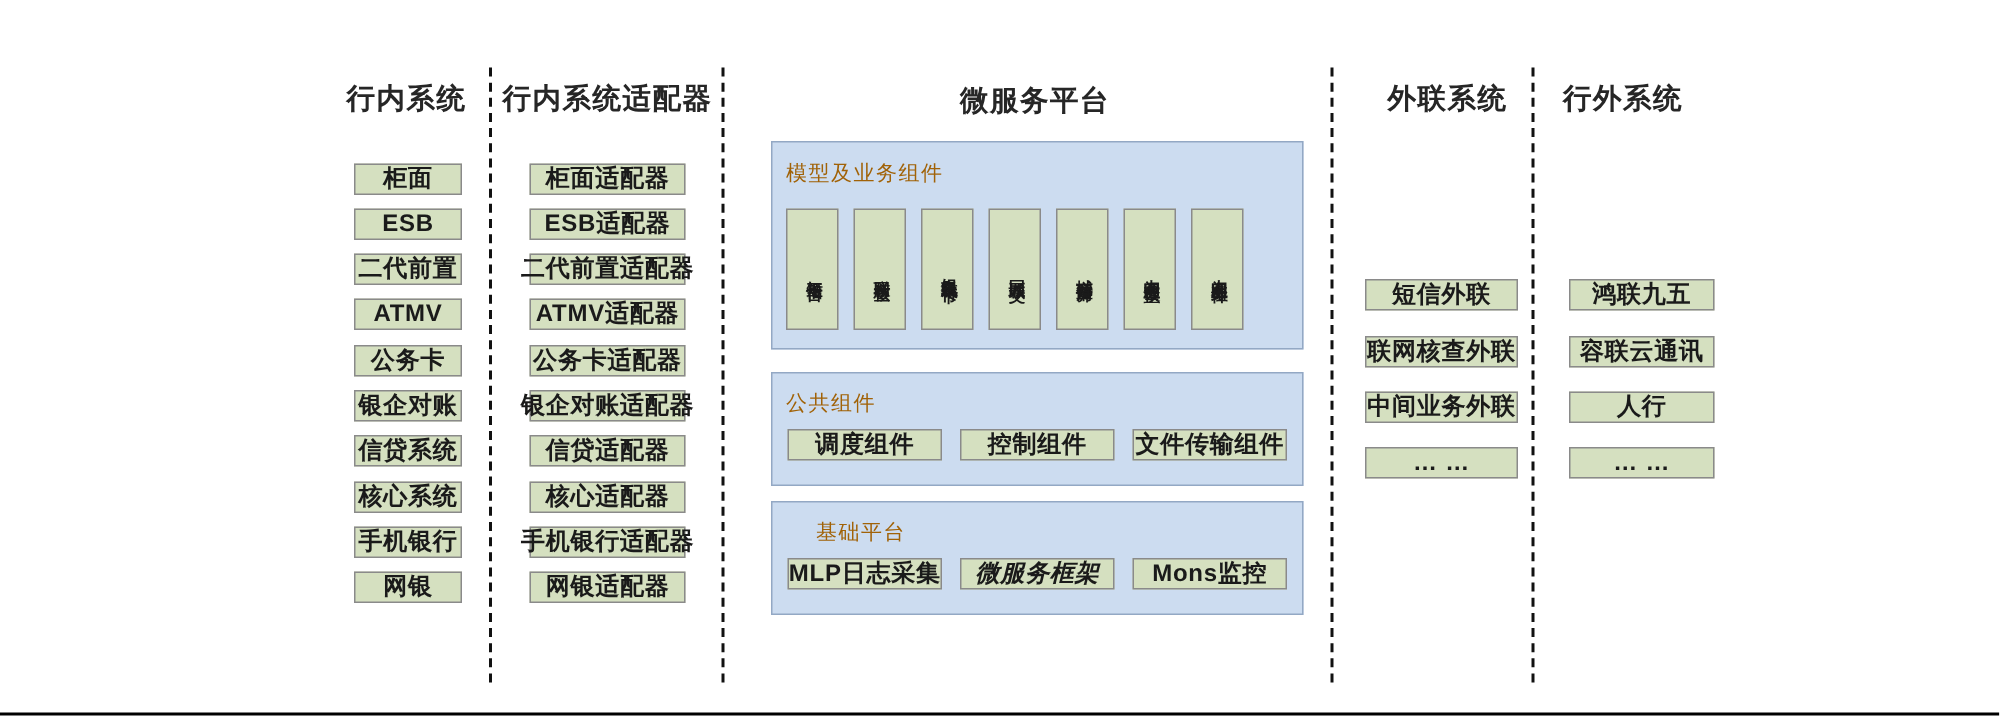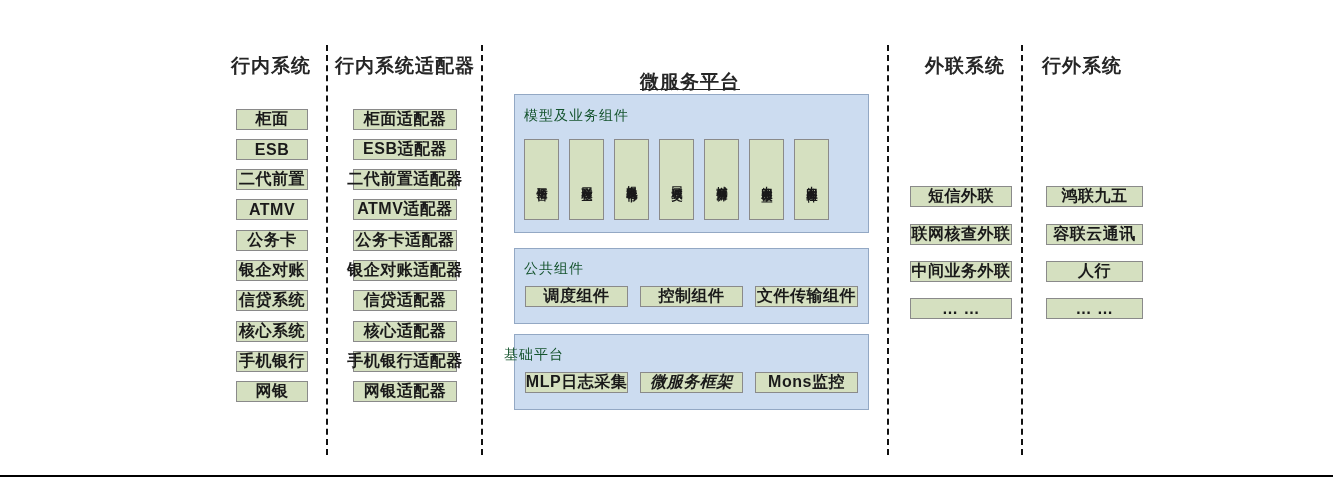--- a/index.html
+++ b/index.html
@@ -62,21 +62,21 @@
   
   .panel {
     position: absolute;
     box-sizing: border-box;
     background: #ccdcf0;
     border: 1px solid #93a8c4;
   }
   .panel-title {
     position: absolute;
     font-size: 14px;
-    color: #14532d;
+    color: #a16207;
     font-weight: normal;
     letter-spacing: 1px;
     white-space: nowrap;
   }
 
   
   .bottom-rule {
     position: absolute;
     left: 0;
     width: 1333px;
@@ -86,21 +86,21 @@
 </style>
 </head>
 <body>
 
 <div id="canvas">
 
   <div class="col-title" style="left:226px; top:53px; width:90px;">行内系统</div>
 
   <div class="col-title" style="left:330px; top:53px; width:150px;">行内系统适配器</div>
 
-  <div class="col-title" style="left:600px; top:69px; width:180px;text-decoration:underline;">微服务平台</div>
+  <div class="col-title" style="left:600px; top:54px; width:180px;">微服务平台</div>
 
   <div class="col-title" style="left:915px; top:53px; width:100px;">外联系统</div>
 
   <div class="col-title" style="left:1032px; top:53px; width:100px;">行外系统</div>
 
   <div class="divider" style="left:326px; top:45px; height:410px;"></div>
   <div class="divider" style="left:481px; top:45px; height:410px;"></div>
   <div class="divider" style="left:887px; top:45px; height:410px;"></div>
   <div class="divider" style="left:1021px; top:45px; height:410px;"></div>
 
@@ -138,21 +138,21 @@
   <div class="node vert" style="left:794px; top:139px; width:35px; height:81px;">中间业务组件</div>
 
   <div class="panel" style="left:514px; top:248px; width:355px; height:76px;"></div>
   <div class="panel-title" style="left:524px; top:260px;">公共组件</div>
 
   <div class="node" style="left:525px; top:286px; width:103px; height:21px;">调度组件</div>
   <div class="node" style="left:640px; top:286px; width:103px; height:21px;">控制组件</div>
   <div class="node" style="left:755px; top:286px; width:103px; height:21px;">文件传输组件</div>
 
   <div class="panel" style="left:514px; top:334px; width:355px; height:76px;"></div>
-  <div class="panel-title" style="left:504px; top:346px;">基础平台</div>
+  <div class="panel-title" style="left:544px; top:346px;">基础平台</div>
 
   <div class="node" style="left:525px; top:372px; width:103px; height:21px;">MLP日志采集</div>
   <div class="node" style="left:640px; top:372px; width:103px; height:21px;font-style:italic;">微服务框架</div>
   <div class="node" style="left:755px; top:372px; width:103px; height:21px;">Mons监控</div>
 
   <div class="node" style="left:910px; top:186px; width:102px; height:21px;">短信外联</div>
   <div class="node" style="left:910px; top:224px; width:102px; height:21px;">联网核查外联</div>
   <div class="node" style="left:910px; top:261px; width:102px; height:21px;">中间业务外联</div>
   <div class="node" style="left:910px; top:298px; width:102px; height:21px;">… …</div>
 

